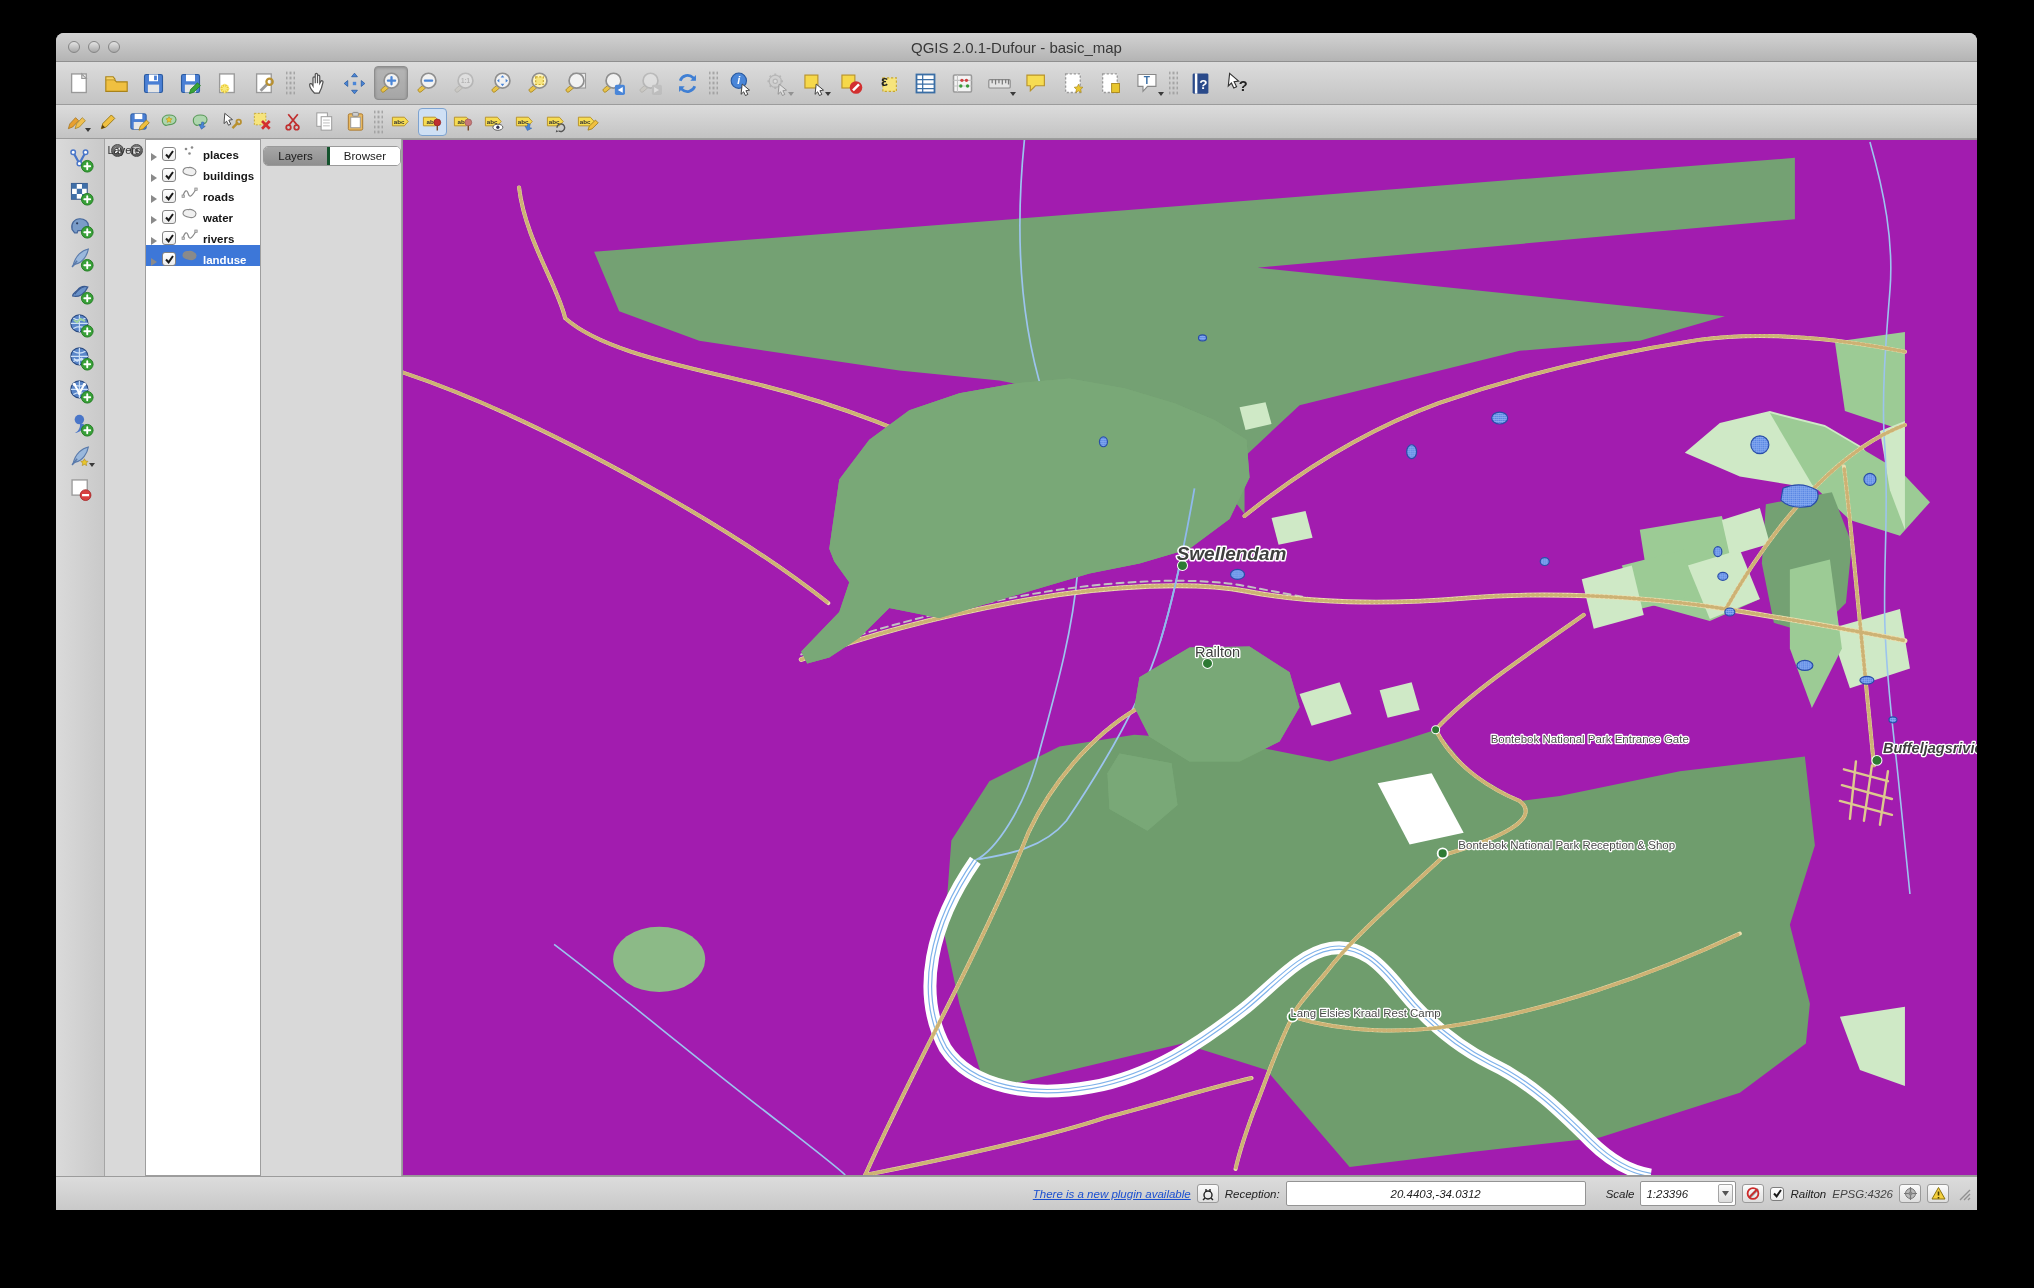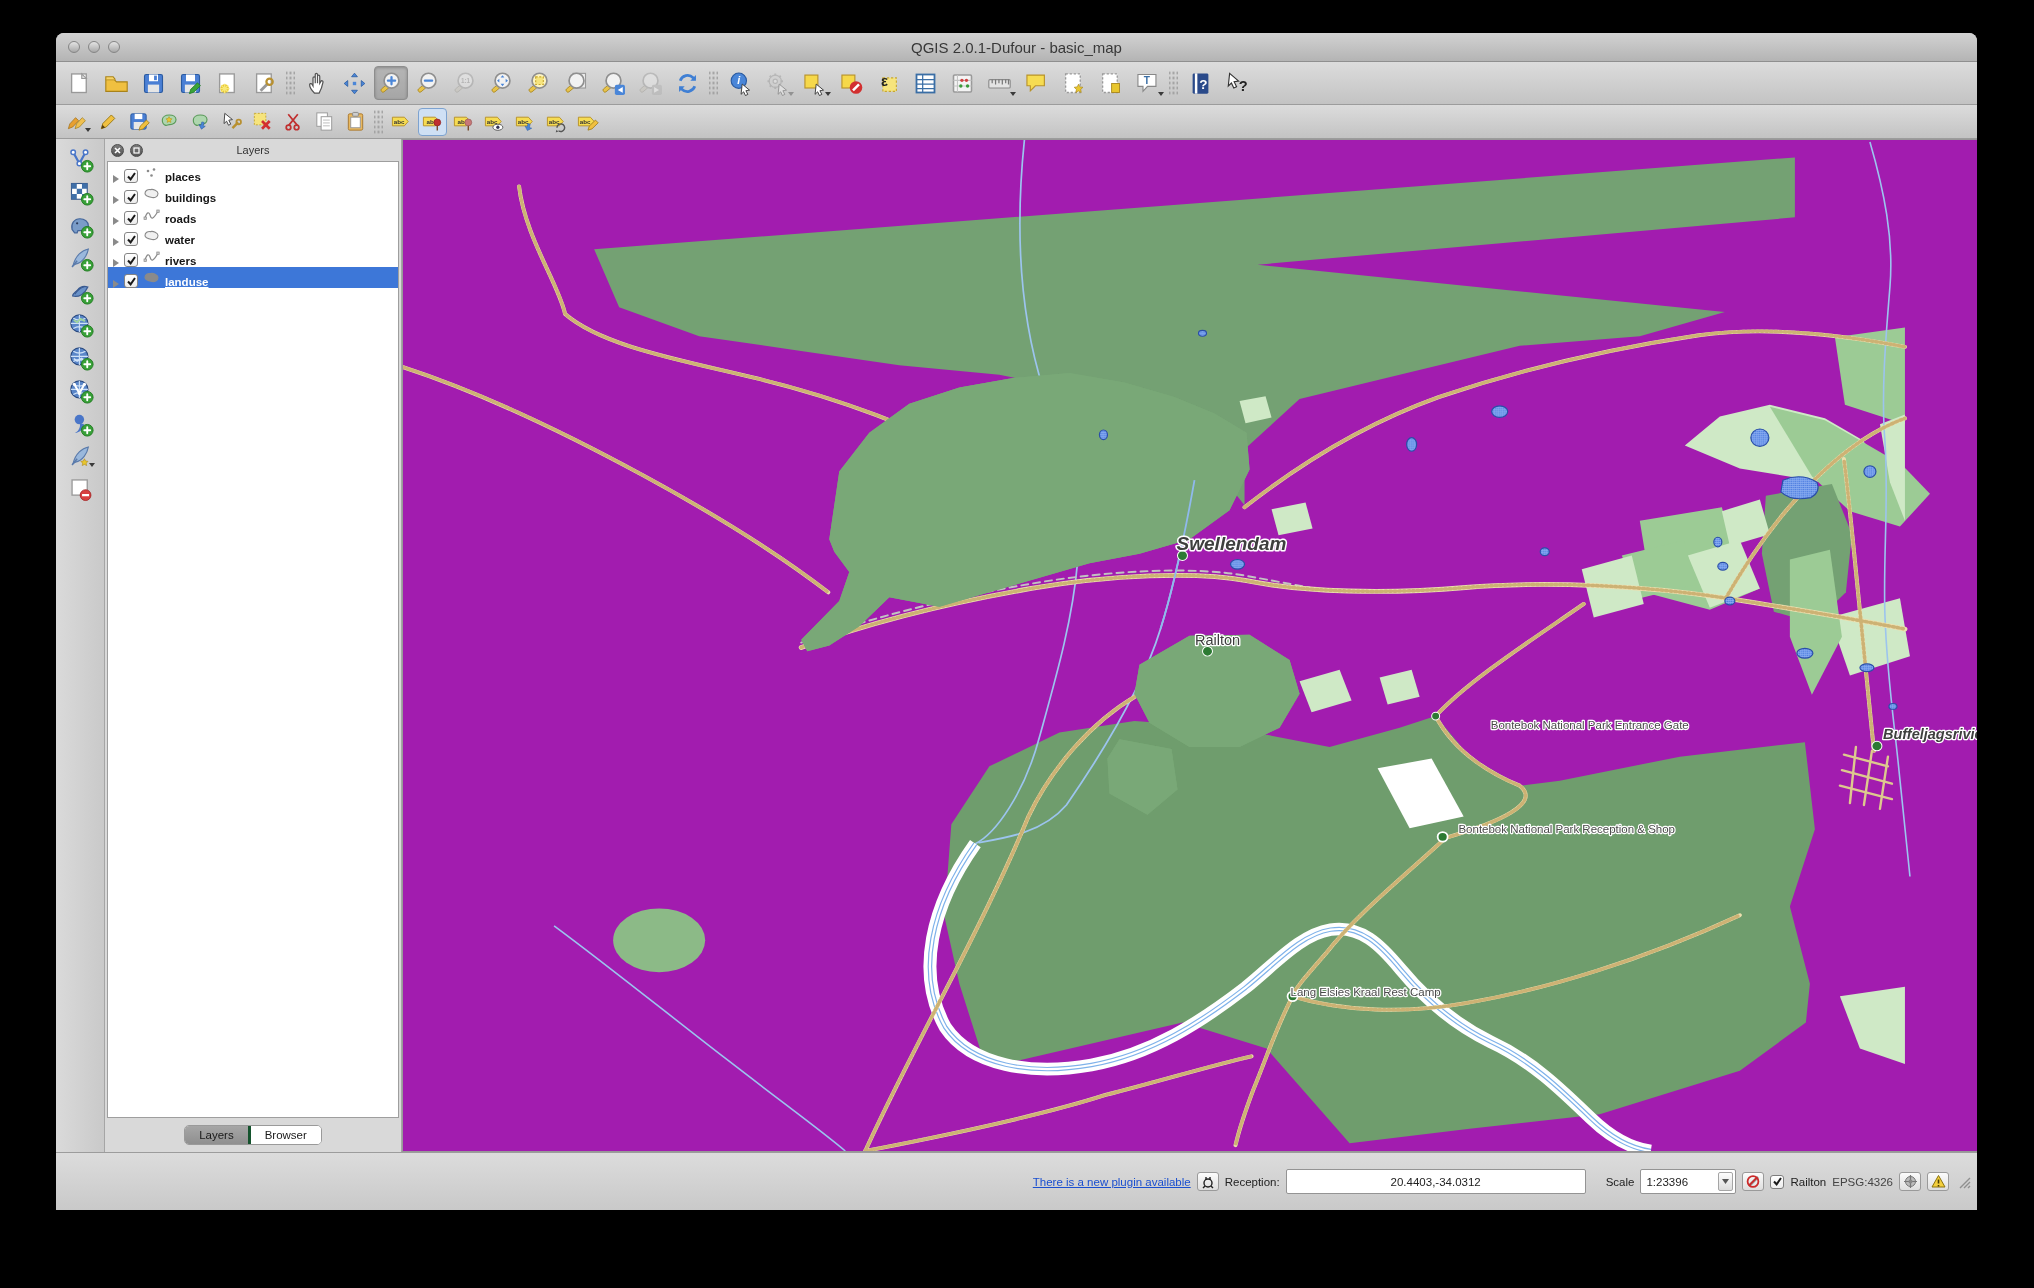--- a/index.html
+++ b/index.html
@@ -22,49 +22,49 @@
   .tbtn.active{background:rgba(0,0,0,.16);border:1px solid #8d8d8d;box-shadow:inset 0 1px 3px rgba(0,0,0,.25);}
   .tbtn.hl{background:#cfe0f4;border:1px solid #7da2cf;}
   .tbtn.disabled{opacity:.38;filter:grayscale(.9);}
   .tsep{width:9px;height:24px;margin:0 2px;background-image:radial-gradient(circle,#9a9a9a 1px,rgba(0,0,0,0) 1.3px);background-size:4px 5px;background-position:center;}
   .dd{width:0;height:0;border-left:3.5px solid transparent;border-right:3.5px solid transparent;border-top:4px solid #3a3a3a;position:absolute;right:-1px;bottom:3px;}
   
   .main{flex:1 1 auto;display:flex;min-height:0;}
   .leftbar{width:48px;background:linear-gradient(90deg,#dadada,#c9c9c9);border-right:1px solid #a5a5a5;
     display:flex;flex-direction:column;align-items:center;padding-top:6px;gap:4px;flex:0 0 auto;}
   
-  .panel{width:296px;background:#d9d9d9;border-right:1px solid #a5a5a5;display:flex;flex-direction:column;flex:0 0 auto;}
+  .panel{width:296px;background:#d9d9d9;border-right:1px solid #a5a5a5;display:flex;flex:0 0 auto;}
   .phead{height:22px;display:flex;align-items:center;position:relative;flex:0 0 auto;}
   .phbtn{width:13px;height:13px;border-radius:50%;background:linear-gradient(#7b7b7b,#565656);margin-left:6px;
     display:flex;align-items:center;justify-content:center;border:1px solid #4a4a4a;box-sizing:border-box;}
   .ptitle{position:absolute;left:0;right:0;text-align:center;font-size:11px;color:#333;pointer-events:none;}
   .plist{flex:1 1 auto;background:#fff;border:1px solid #9e9e9e;margin:0 2px;overflow:hidden;}
   .lrow{height:21px;display:flex;align-items:flex-end;gap:5px;padding-left:5px;}
   .lrow .disc{width:0;height:0;border-top:4px solid transparent;border-bottom:4px solid transparent;border-left:6px solid #8a8a8a;}
   .lrow .chk{width:14px;height:14px;border:1px solid #848484;border-radius:3px;background:linear-gradient(#fff,#ececec);
     display:flex;align-items:center;justify-content:center;box-sizing:border-box;}
   .lrow .lname{font-size:11.5px;font-weight:bold;color:#161616;}
   .lrow.sel{background:#3d77d8;}
-  .lrow.sel .lname{color:#fff;text-decoration:underline;}
+  .lrow.sel .lname{color:#fff;}
   .ptabs{height:34px;display:flex;align-items:center;justify-content:center;flex:0 0 auto;}
   .seg{display:flex;border:1px solid #9a9a9a;border-radius:5px;overflow:hidden;background:#fff;}
   .seg .tab{font-size:11.5px;color:#1a1a1a;padding:3px 14px;background:#fff;}
   .seg .tab.on{background:linear-gradient(#a6a6a6,#8f8f8f);}
   .seg .tab + .tab{border-left:3px solid #14532d;}
   
   .map{flex:1 1 auto;position:relative;background:#a21caf;border:1px solid #989898;border-right:none;min-width:0;}
   .map svg{position:absolute;inset:0;width:100%;height:100%;}
   .map text{font-family:"Liberation Sans",sans-serif;paint-order:stroke;stroke:#fff;stroke-width:3px;stroke-linejoin:round;}
   text.town-major{font-size:19px;font-weight:bold;font-style:italic;fill:#3e3e3e;}
   text.town{font-size:14.5px;fill:#3e3e3e;stroke-width:2.6px;}
   text.town-italic{font-size:14.5px;font-weight:bold;font-style:italic;fill:#3e3e3e;stroke-width:2.6px;}
   text.poi{font-size:11.5px;fill:#4a4a4a;stroke-width:2.4px;}
   
   .statusbar{height:25px;background:linear-gradient(#dcdcdc,#c9c9c9);border-top:1px solid #9c9c9c;
-    display:flex;align-items:center;font-size:11.5px;color:#222;padding:16px 6px;gap:6px;flex:0 0 auto;}
+    display:flex;align-items:center;font-size:11.5px;color:#222;padding:4px 6px;gap:6px;flex:0 0 auto;font-style:italic;}
   .sb-spacer{flex:1 1 auto;}
   .sb-link{color:#1a4fd0;text-decoration:underline;}
   .sb-field{background:#fff;border:1px solid #949494;border-radius:2px;height:25px;display:flex;align-items:center;justify-content:center;box-sizing:border-box;}
   .sb-coord{width:300px;font-size:11.5px;}
   .sb-combo{width:96px;justify-content:flex-start;padding-left:5px;position:relative;}
   .sb-combo .cdd{position:absolute;right:2px;top:2px;bottom:2px;width:13px;background:linear-gradient(#fdfdfd,#dcdcdc);
     border:1px solid #a5a5a5;border-radius:2px;display:flex;align-items:center;justify-content:center;}
   .sb-btn{width:22px;height:19px;background:linear-gradient(#fcfcfc,#dedede);border:1px solid #9a9a9a;border-radius:3px;
     display:flex;align-items:center;justify-content:center;box-sizing:border-box;}
   .sb-chk{width:14px;height:14px;border:1px solid #7e7e7e;border-radius:3px;background:linear-gradient(#fff,#ededed);

